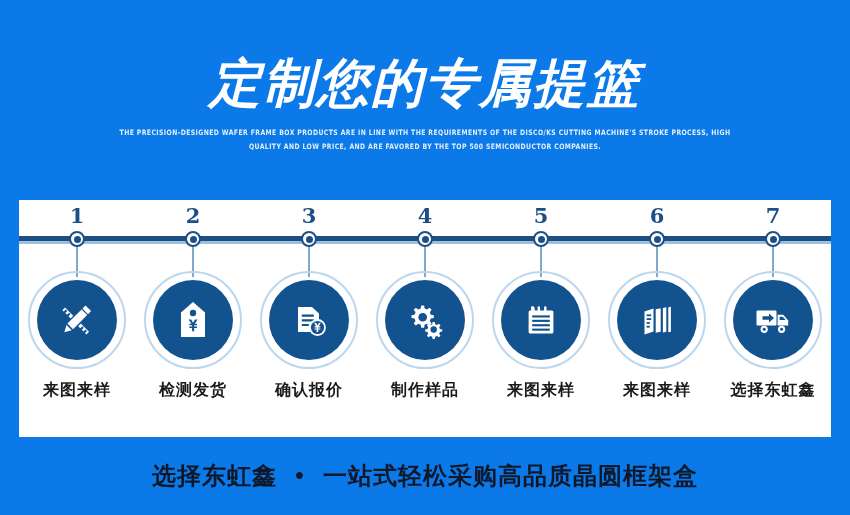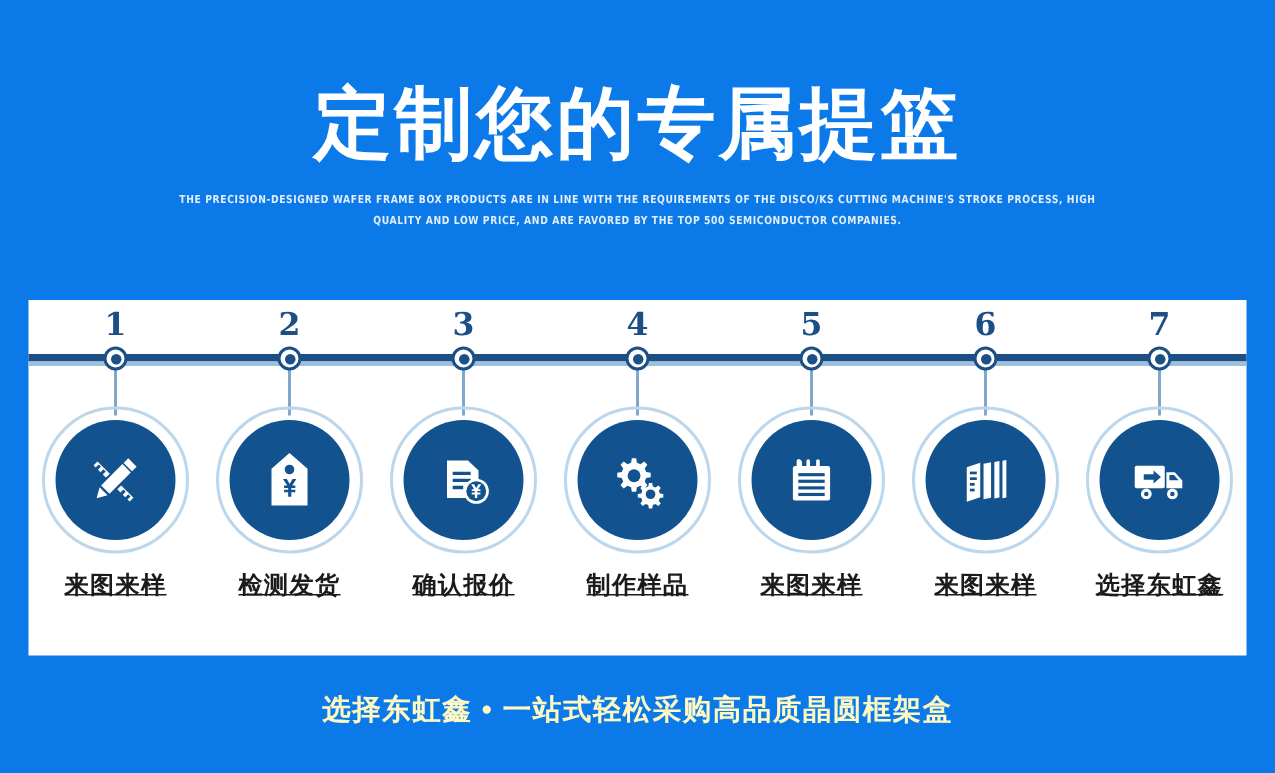--- a/index.html
+++ b/index.html
@@ -12,20 +12,21 @@
   }
   .stage{position:absolute;inset:0;background:#0b7ae8;}
 
   
   .header{position:absolute;left:0;top:52px;width:850px;text-align:center;}
   .main-title{
     font-family:"DejaVu Sans","Liberation Sans",sans-serif;
     font-size:52px;line-height:62px;font-weight:bold;color:#ffffff;
     letter-spacing:2px;
     white-space:nowrap;
+    font-style:italic;
   }
   .sub-en{
     margin-top:12px;
     color:#e2eefc;
     font-size:7.4px;
     line-height:14px;
     letter-spacing:.45px;
     font-weight:bold;
     font-family:"DejaVu Sans Condensed","Liberation Sans",sans-serif;
     transform:scaleX(.92);
@@ -77,30 +78,29 @@
     position:absolute;left:9px;top:9px;width:80px;height:80px;border-radius:50%;
     background:#12538f;
     display:flex;align-items:center;justify-content:center;
   }
   .disc svg{display:block;}
   .step-label{
     position:absolute;top:180px;left:50%;transform:translateX(-50%);
     font-size:16px;font-weight:bold;color:#1b1b1b;white-space:nowrap;
     font-family:"DejaVu Sans","Liberation Sans",sans-serif;
     letter-spacing:1px;
-    text-decoration:underline;
   }
 
   
   .footer{
     position:absolute;left:0;top:460px;width:850px;text-align:center;
   }
   .footer-text{
-    color:#fef9c3;font-size:19px;font-weight:bold;letter-spacing:1px;
-    font-family:Liberation Sans, sans-serif;
+    color:#0f172a;font-size:24px;font-weight:bold;letter-spacing:1px;
+    font-family:Liberation Mono, monospace;
     white-space:nowrap;
   }
 </style>
 </head>
 <body>
 
 <div class="stage">
 
   <div class="header">
     <div class="main-title">定制您的专属提篮</div>

